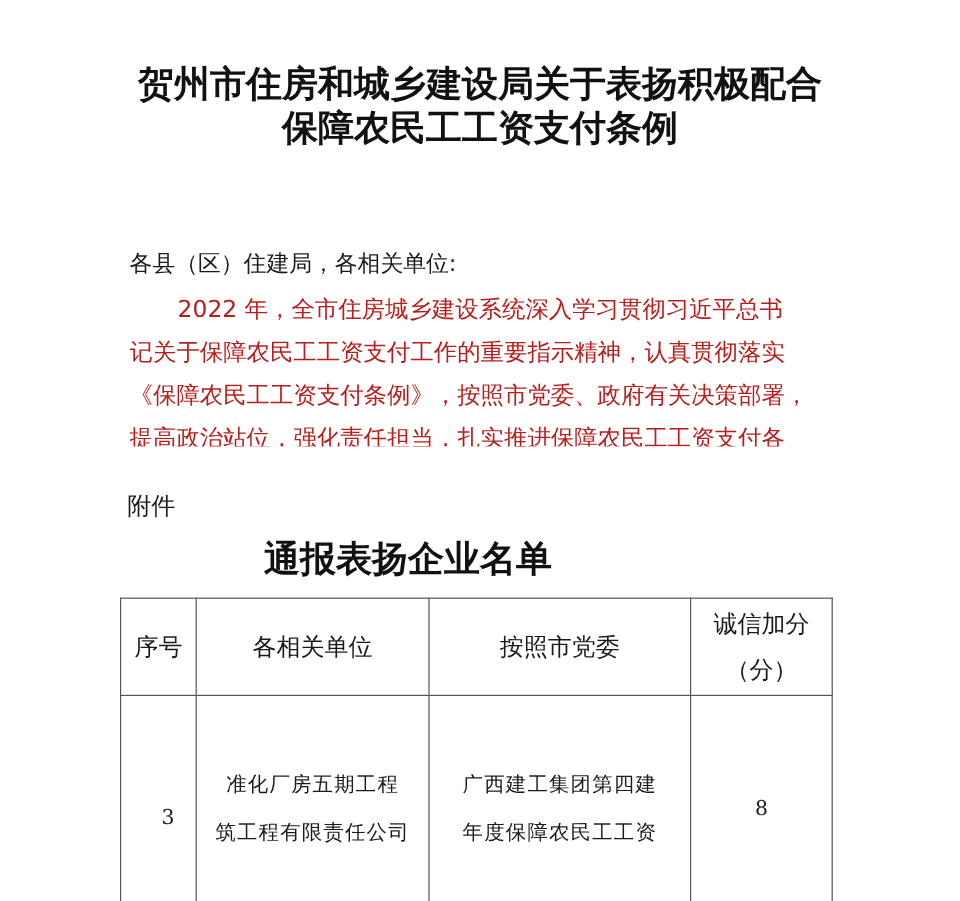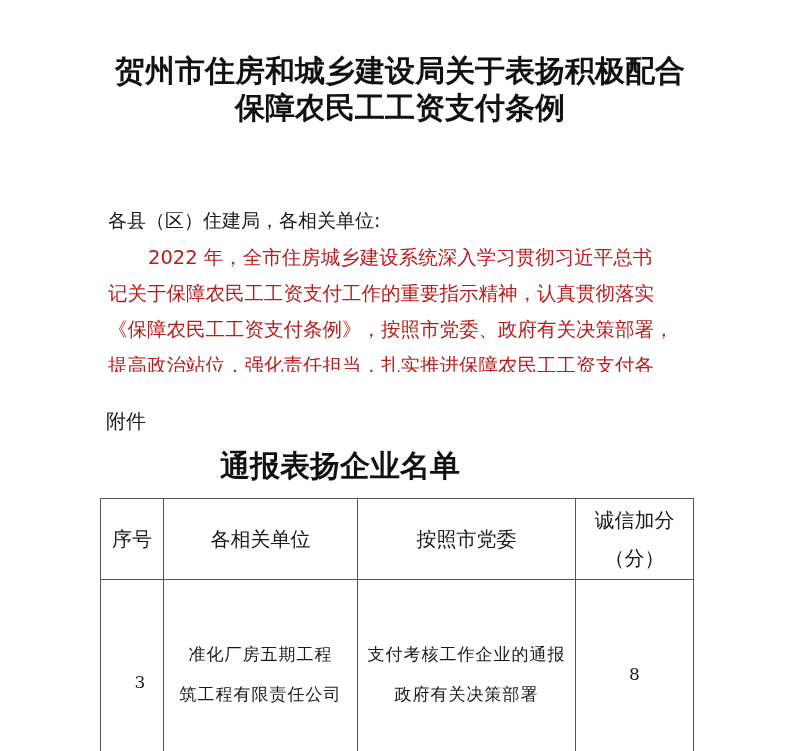--- a/index.html
+++ b/index.html
@@ -59,19 +59,19 @@
       <div class="th-score">（分）</div>
     </th>
   </tr>
   <tr>
     <td class="seq">3</td>
     <td>
       <div class="cell-text">准化厂房五期工程</div>
       <div class="cell-text">筑工程有限责任公司</div>
     </td>
     <td>
-      <div class="cell-text">支付考核工作企业的通报</div>
-      <div class="cell-text">政府有关决策部署</div>
+      <div class="cell-text">广西建工集团第四建</div>
+      <div class="cell-text">年度保障农民工工资</div>
     </td>
     <td class="score">8</td>
   </tr>
 </tbody>
   </table>
 
 </body></html>

